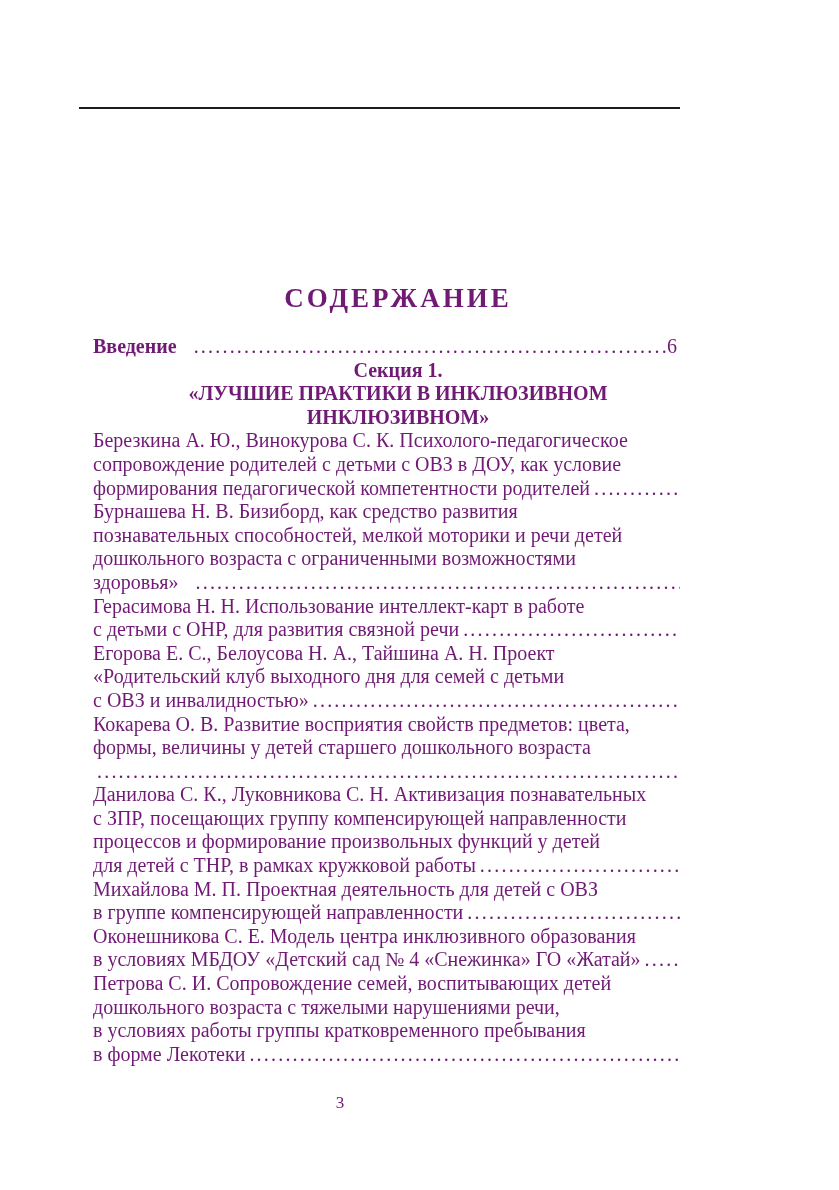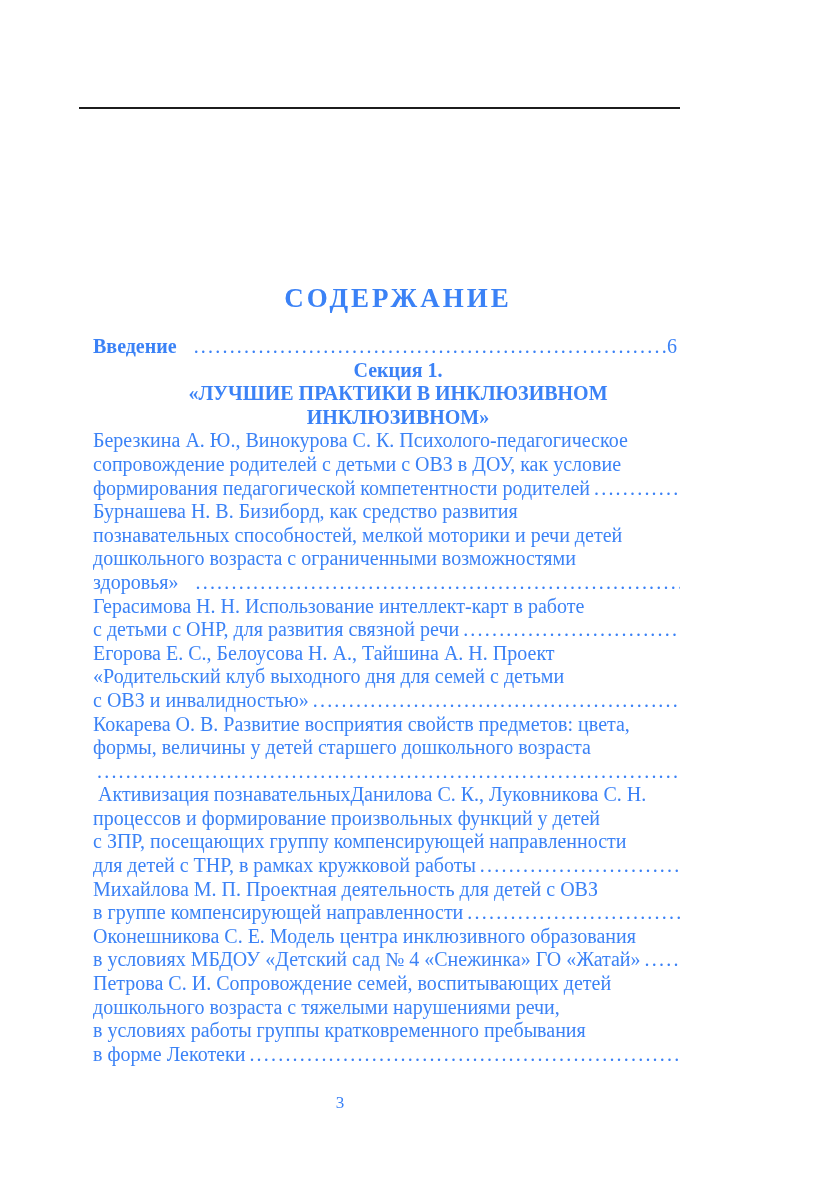--- a/index.html
+++ b/index.html
@@ -2,21 +2,21 @@
 <html lang="ru"><head>
 <meta charset="utf-8">
 <style>
   html, body { margin: 0; padding: 0; background: #fff; }
   .page {
     position: relative;
     width: 680px;
     height: 1190px;
     background: #ffffff;
     font-family: "Liberation Serif", "DejaVu Serif", serif;
-    color: #3b82f6;
+    color: #701a75;
     overflow: hidden;
   }
   .top-rule {
     position: absolute;
     left: 79px;
     top: 107px;
     width: 669px;
     height: 2px;
     background: #1c1c1c;
   }
@@ -111,23 +111,23 @@
           <div class="toc-line"><span class="seg italic">Егорова Е. С., Белоусова Н. А., Тайшина А. Н.</span><span class="seg"> Проект</span></div>
           <div class="toc-line"><span class="seg">«Родительский клуб выходного дня для семей с детьми</span></div>
           <div class="toc-line"><span class="seg">с ОВЗ и инвалидностью»</span><span class="dots"></span><span class="pg">16</span></div>
         </div>
         <div class="toc-entry">
           <div class="toc-line"><span class="seg italic">Кокарева О. В.</span><span class="seg"> Развитие восприятия свойств предметов: цвета,</span></div>
           <div class="toc-line"><span class="seg">формы, величины у детей старшего дошкольного возраста</span></div>
           <div class="toc-line"><span class="dots"></span><span class="pg">19</span></div>
         </div>
         <div class="toc-entry">
-          <div class="toc-line"><span class="seg"> Активизация познавательных</span><span class="seg italic">Данилова С. К., Луковникова С. Н.</span></div>
+          <div class="toc-line"><span class="seg italic">Данилова С. К., Луковникова С. Н.</span><span class="seg"> Активизация познавательных</span></div>
+          <div class="toc-line"><span class="seg">с ЗПР, посещающих группу компенсирующей направленности</span></div>
           <div class="toc-line"><span class="seg">процессов и формирование произвольных функций у детей</span></div>
-          <div class="toc-line"><span class="seg">с ЗПР, посещающих группу компенсирующей направленности</span></div>
           <div class="toc-line"><span class="seg">для детей с ТНР, в рамках кружковой работы</span><span class="dots"></span><span class="pg">20</span></div>
         </div>
         <div class="toc-entry">
           <div class="toc-line"><span class="seg italic">Михайлова М. П.</span><span class="seg"> Проектная деятельность для детей с ОВЗ</span></div>
           <div class="toc-line"><span class="seg">в группе компенсирующей направленности</span><span class="dots"></span><span class="pg">23</span></div>
         </div>
         <div class="toc-entry">
           <div class="toc-line"><span class="seg italic">Оконешникова С. Е.</span><span class="seg"> Модель центра инклюзивного образования</span></div>
           <div class="toc-line"><span class="seg">в условиях МБДОУ «Детский сад № 4 «Снежинка» ГО «Жатай»</span><span class="dots"></span><span class="pg">26</span></div>
         </div>

